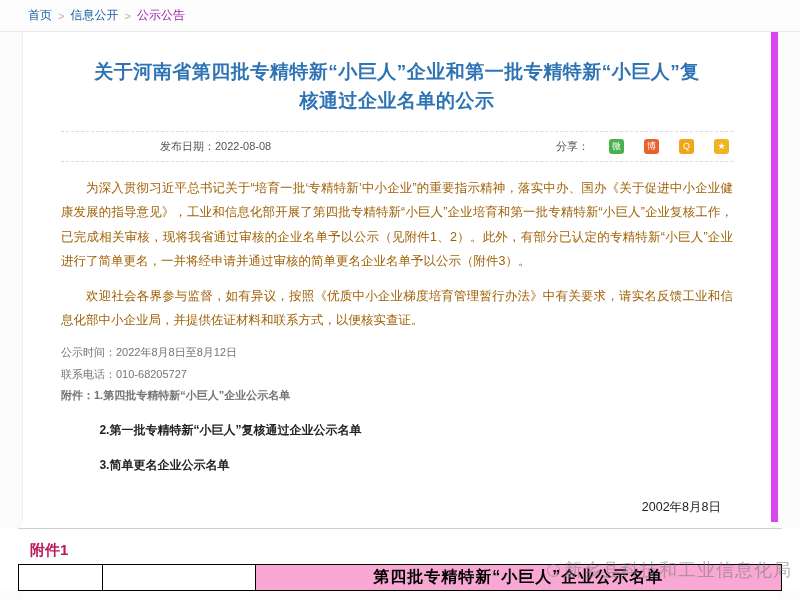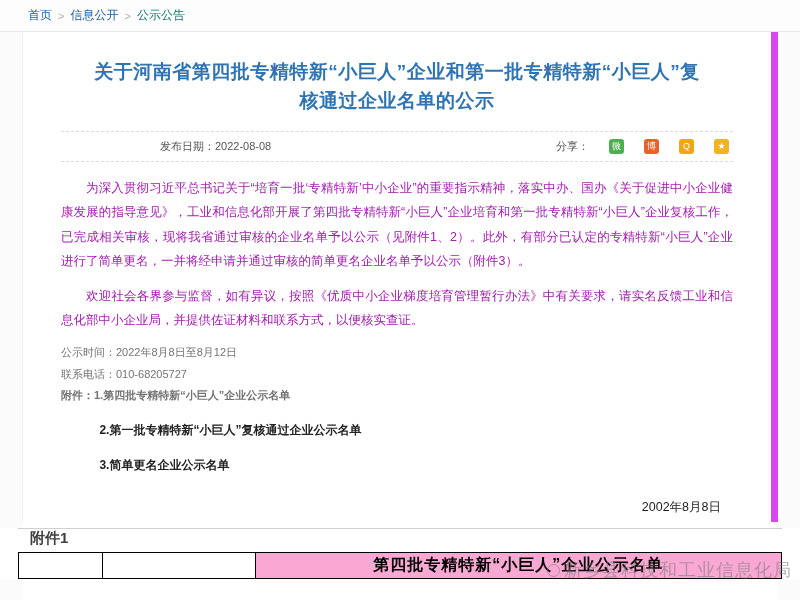--- a/index.html
+++ b/index.html
@@ -22,21 +22,21 @@
     display: flex;
     align-items: center;
     padding-left: 28px;
     font-size: 12px;
     color: #333;
     background: #fdfdfd;
     border-bottom: 1px solid #e8e8e8;
     gap: 6px;
   }
   .breadcrumb .crumb { color: #1a5fa8; cursor: pointer; }
-  .breadcrumb .crumb.last { color: #0f766e; cursor: default; }
+  .breadcrumb .crumb.last { color: #a21caf; cursor: default; }
   .breadcrumb .sep { color: #b0b0b0; font-size: 11px; }
 
   
   .article {
     position: relative;
     margin: 0 22px;
     background: #fff;
     border-left: 1px solid #f0f0f0;
     border-right: 7px solid #d946ef;
     padding: 22px 38px 6px 38px;
@@ -68,21 +68,21 @@
   .sicon {
     width: 15px; height: 15px; border-radius: 3px;
     display: inline-block;
     font-size: 9px; line-height: 15px; text-align: center; color: #fff;
   }
 
   
   .para {
     font-size: 12.5px;
     line-height: 1.95;
-    color: #a21caf;
+    color: #a16207;
     text-align: justify;
     text-indent: 2em;
     margin: 0 0 10px 0;
   }
   .line {
     font-size: 11px;
     line-height: 1.95;
     color: #737373;
     margin: 0;
   }
@@ -106,22 +106,22 @@
   
   .sheet-wrap {
     position: relative;
     margin-top: 6px;
     padding: 0 18px 0 18px;
     background: #fff;
   }
   .sheet-label {
     font-size: 15px;
     font-weight: bold;
-    color: #404040;
-    padding: 0 0 4px 12px;
+    color: #be185d;
+    padding: 12px 0 4px 12px;
     border-top: 1px solid #cfcfcf;
   }
   table.sheet {
     width: 100%;
     border-collapse: collapse;
     table-layout: fixed;
     font-size: 13px;
     color: #000;
   }
   table.sheet td, table.sheet th {

